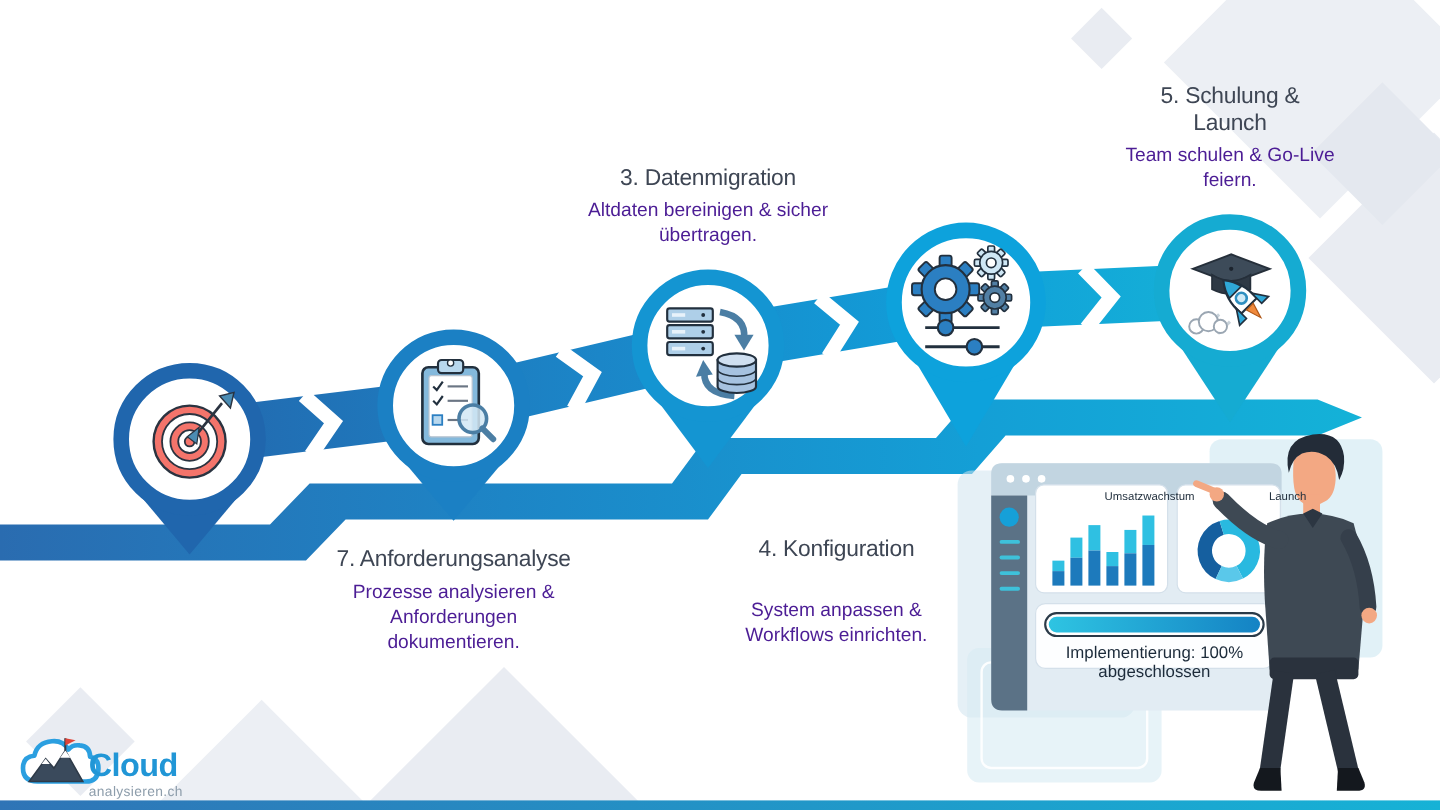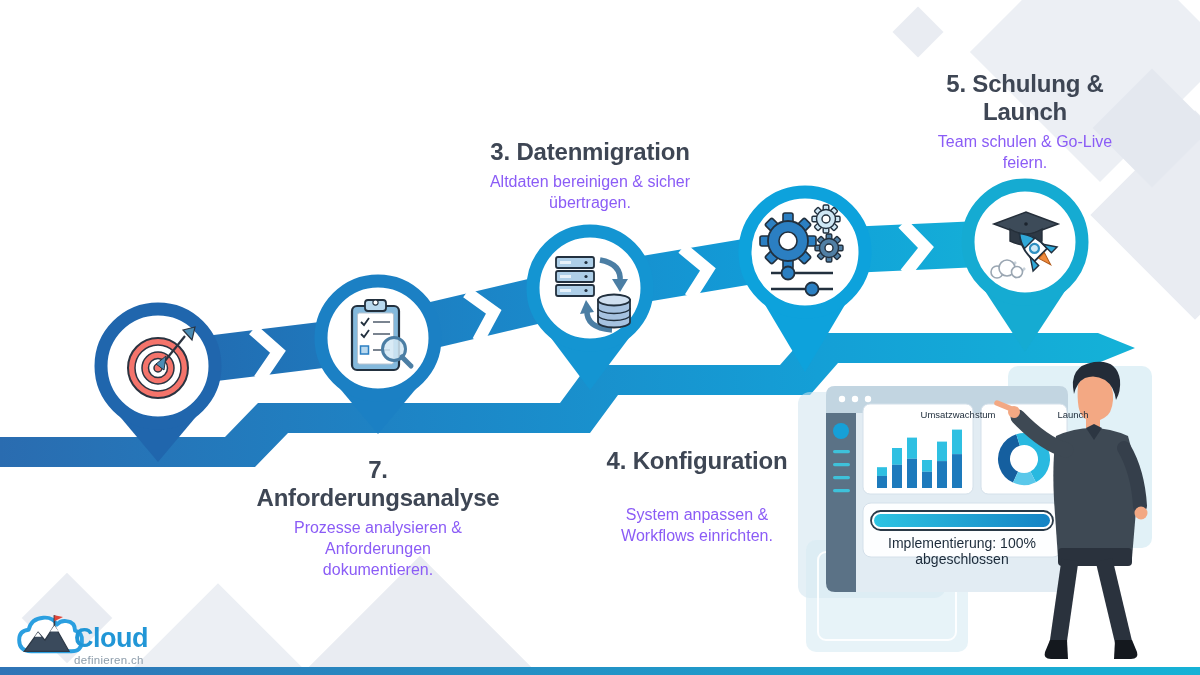--- a/index.html
+++ b/index.html
@@ -5,25 +5,25 @@
   html,body{margin:0;padding:0;}
   body{
     width:1200px;height:675px;position:relative;overflow:hidden;
     background:#ffffff;
     font-family:"Liberation Sans","DejaVu Sans",sans-serif;
   }
   #stage{position:absolute;top:0;left:0;width:1200px;height:675px;}
   svg#scene{position:absolute;top:0;left:0;}
   .step{position:absolute;text-align:center;color:#3e4654;}
   .step h3{
-    margin:0;font-size:24px;line-height:1.16;font-weight:700;
+    margin:0;font-size:19px;line-height:1.16;font-weight:400;
     color:#3e4654;letter-spacing:-0.2px;
   }
   .step p{
-    margin:5px 0 0 0;font-size:16px;line-height:1.32;color:#8b5cf6;font-weight:400;text-align:center;
+    margin:5px 0 0 0;font-size:16px;line-height:1.32;color:#4c1d95;font-weight:400;text-align:center;
   }
   .dash-label{
     position:absolute;text-align:center;color:#22303e;font-weight:400;
   }
   #revenue-label{left:864px;top:409px;width:108px;font-size:9.5px;padding-left:40px;}
   #launch-label{left:1048px;top:409px;width:50px;font-size:9.5px;}
   #progress-label{left:866px;top:535px;width:192px;font-size:14px;color:#1c2b3a;}
   #brand{position:absolute;left:74px;top:625px;}
   #brand .brand-name{font-size:27px;font-weight:700;color:#2196d6;line-height:1.0;letter-spacing:-0.5px;}
   #brand .brand-domain{font-size:11.5px;color:#8d9dab;margin-top:2px;letter-spacing:0.3px;}
@@ -313,16 +313,16 @@
   <h3>5. Schulung &amp; Launch</h3>
   <p>Team schulen &amp; Go-Live feiern.</p>
 </div>
 
 <div class="dash-label" id="revenue-label">Umsatzwachstum</div>
 <div class="dash-label" id="launch-label">Launch</div>
 <div class="dash-label" id="progress-label">Implementierung: 100% abgeschlossen</div>
 
 <div id="brand">
   <div class="brand-name">Cloud</div>
-  <div class="brand-domain">definieren.ch</div>
+  <div class="brand-domain">analysieren.ch</div>
 </div>
 
 </div>
 
 </body></html>

